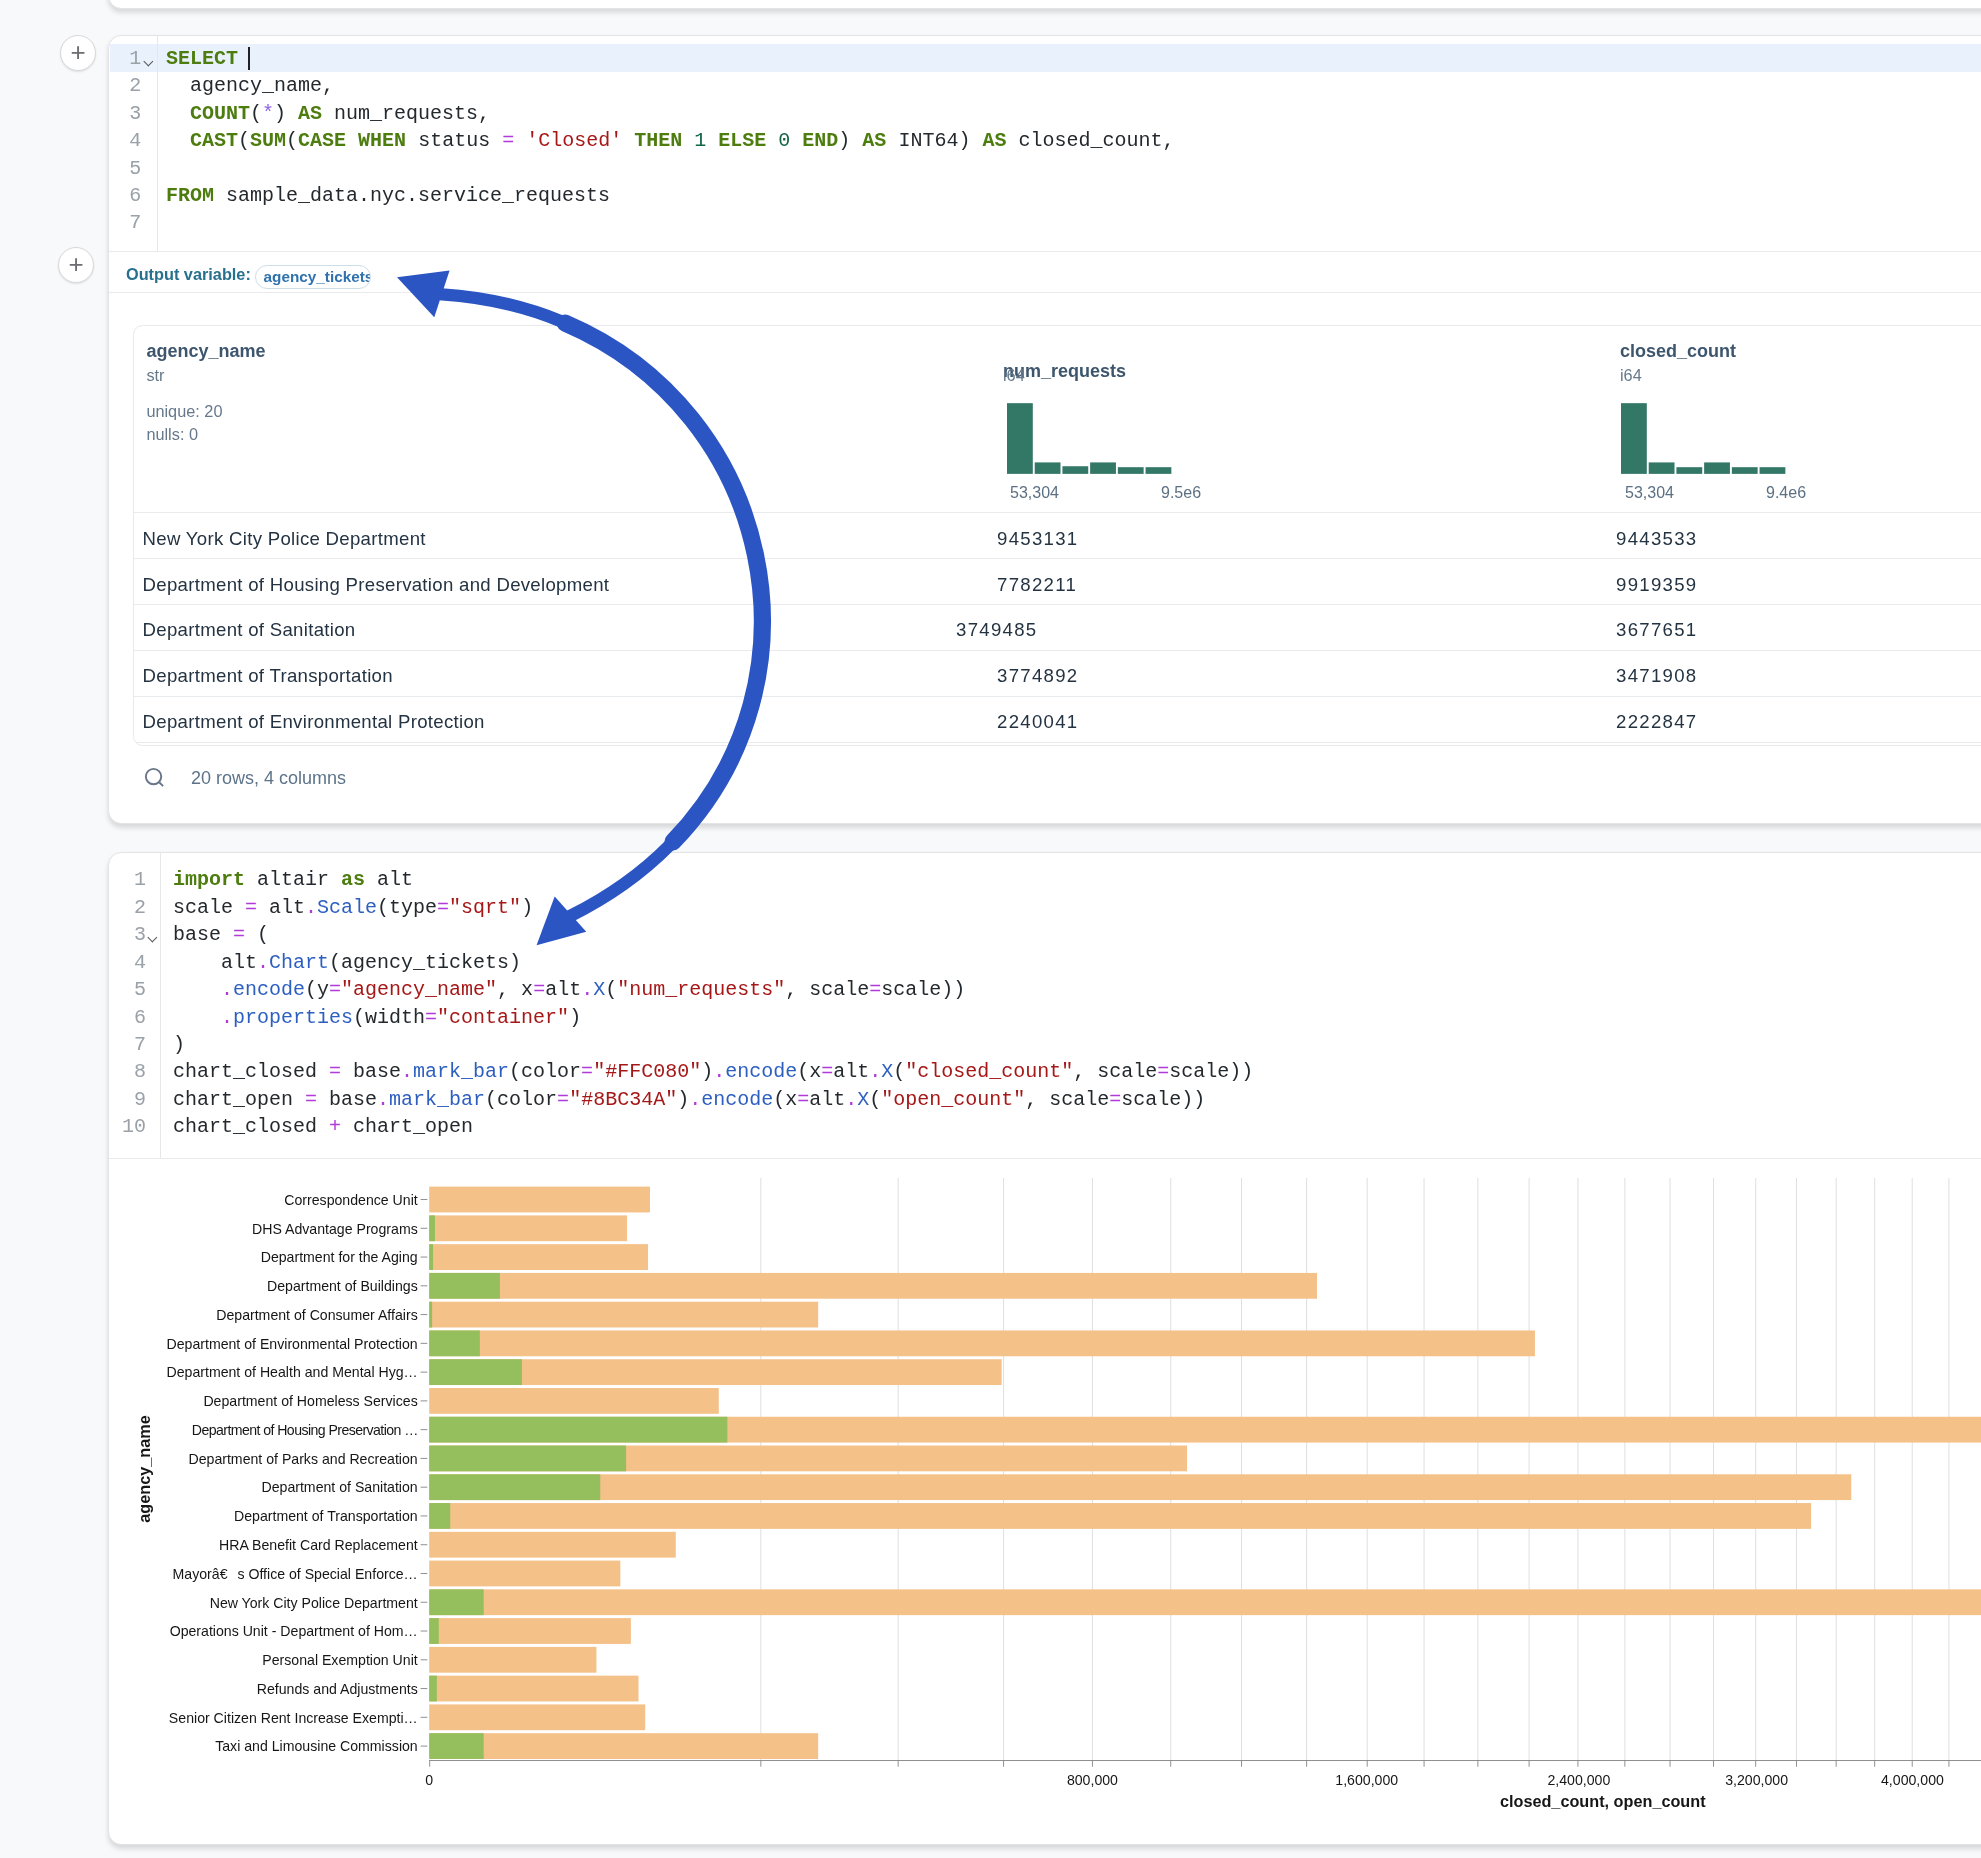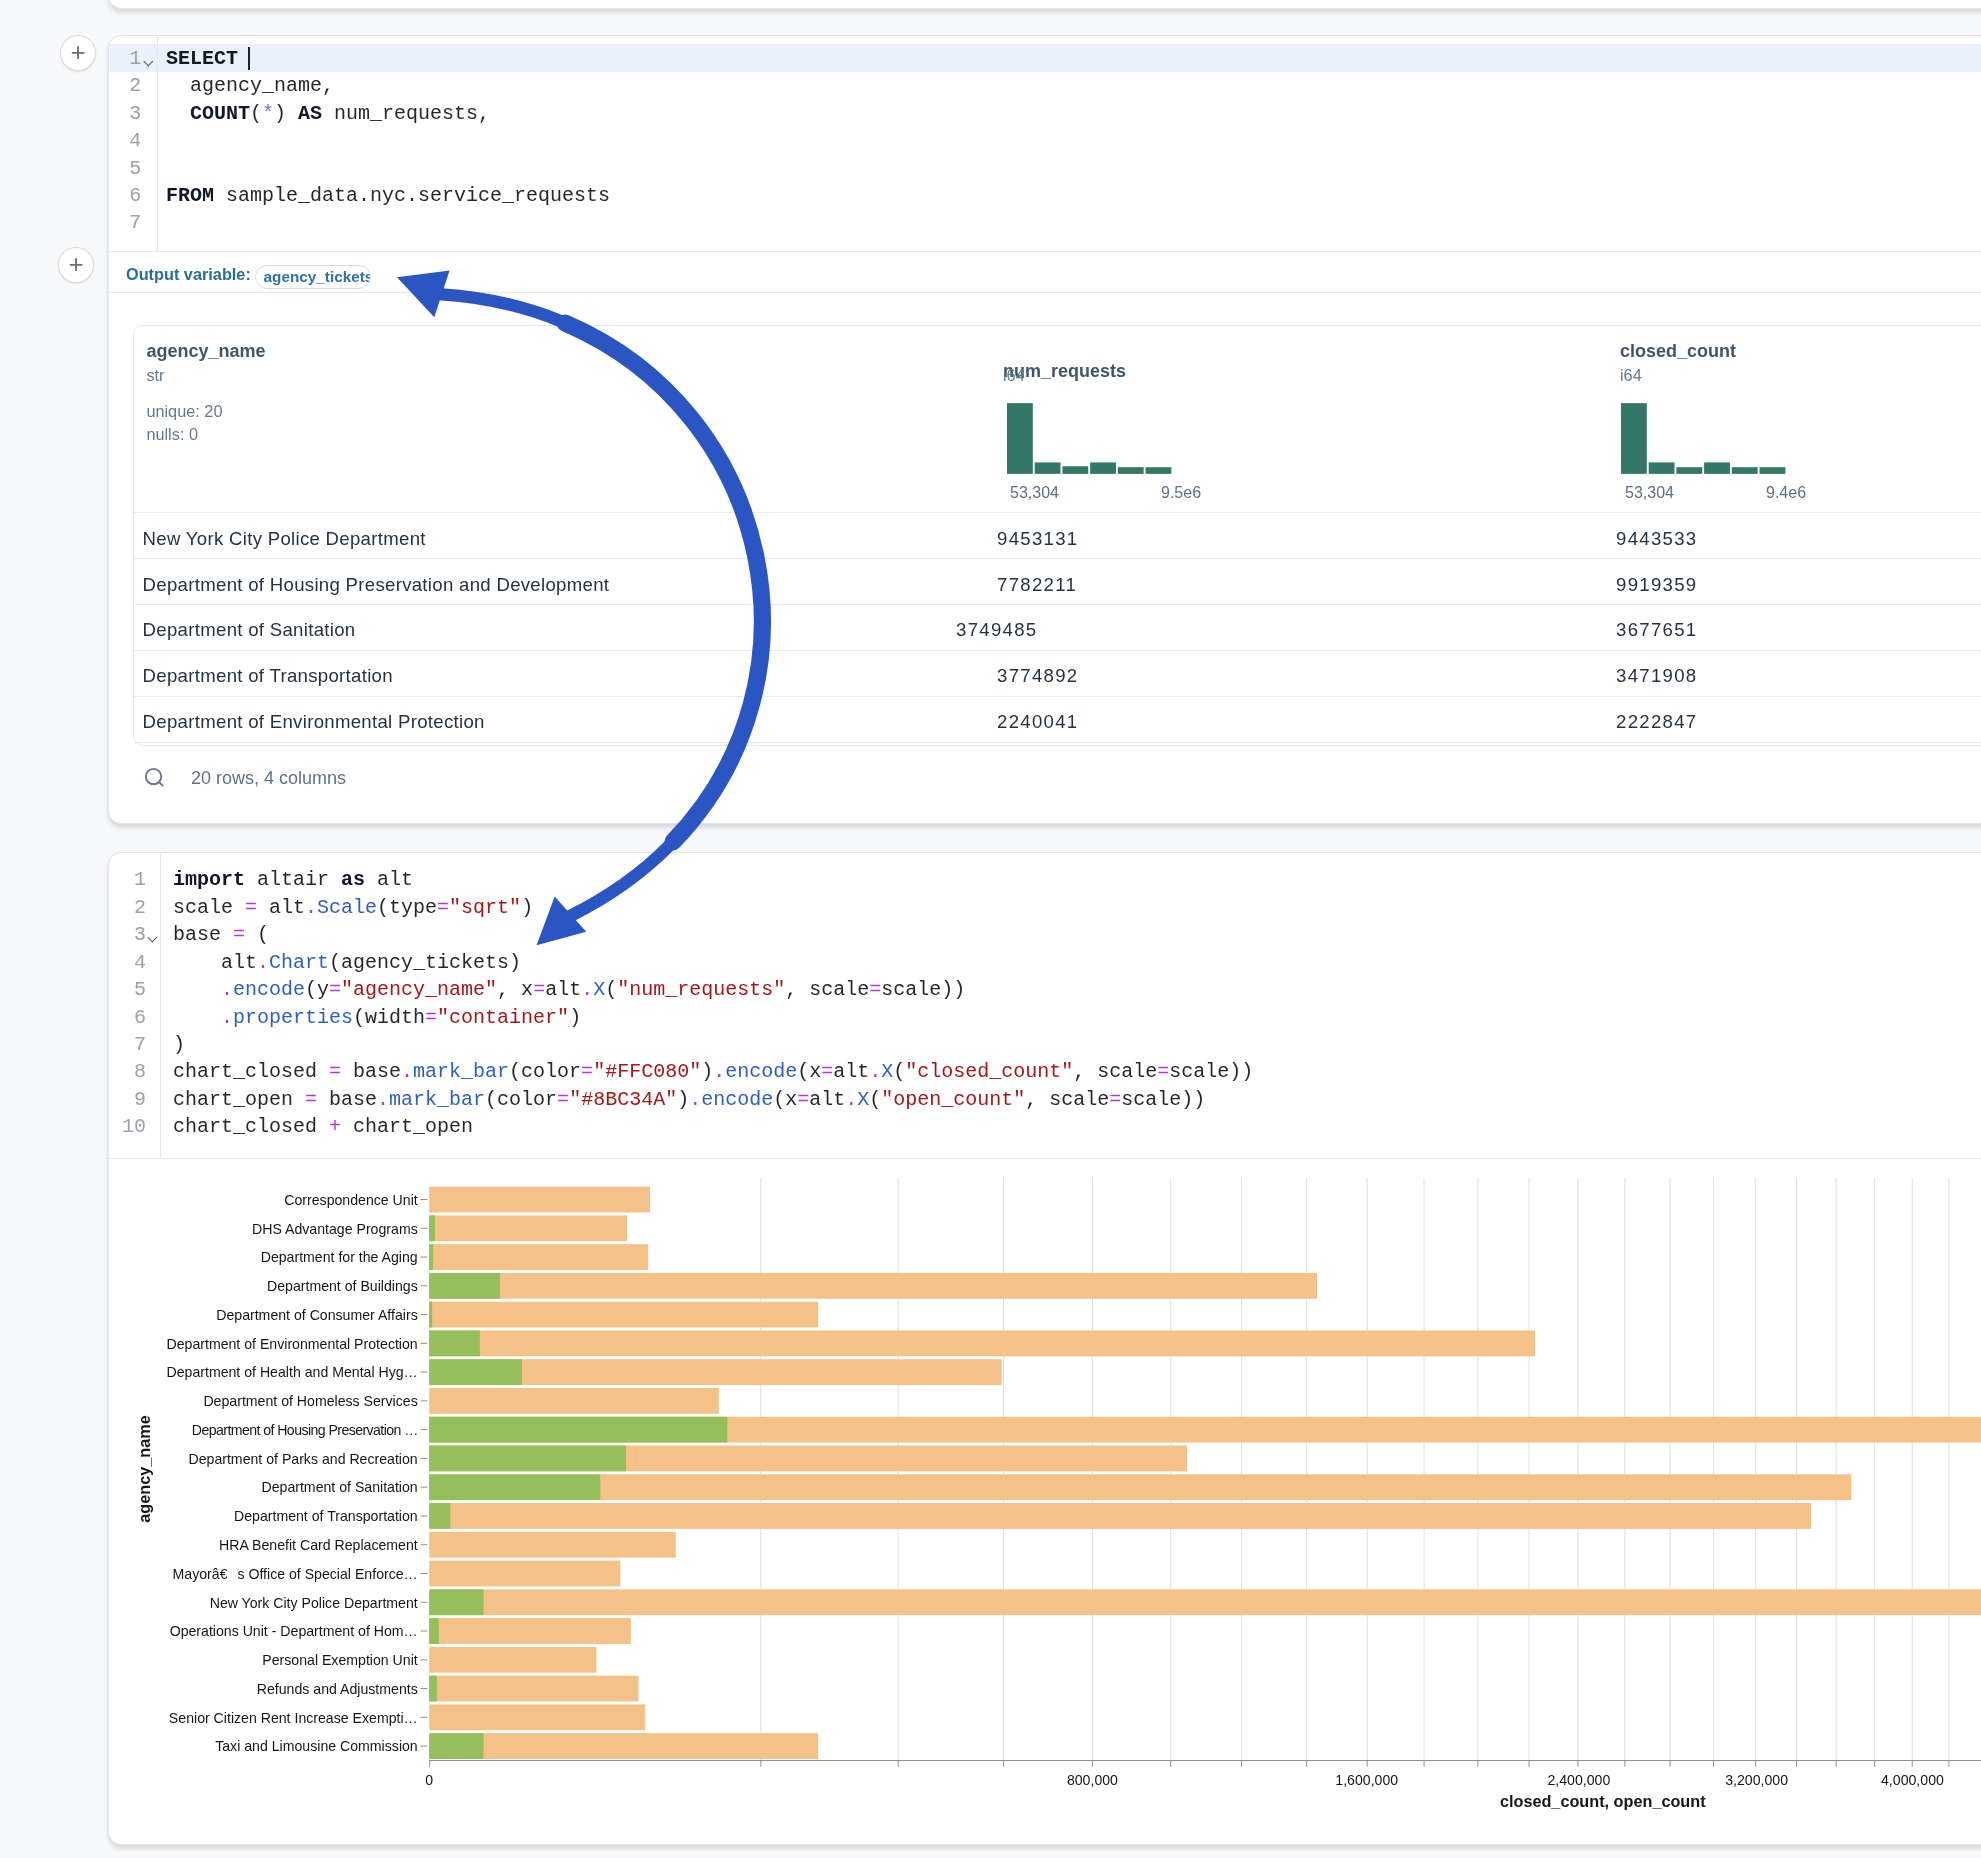--- a/index.html
+++ b/index.html
@@ -1,21 +1,21 @@
 <!DOCTYPE html>
 <html><head><meta charset="utf-8">
 <style>
 * {margin:0;padding:0;box-sizing:border-box;}
 html,body {width:1982px;height:1858px;overflow:hidden;background:#f8f9fa;font-family:"Liberation Sans",sans-serif;}
 .abs {position:absolute;}
 .cell {position:absolute;left:108px;width:1893px;background:#fff;border:1px solid #e3e4e6;border-radius:13.4px;box-shadow:0 3.8px 4.8px rgba(0,0,0,0.13);}
 .plus {position:absolute;width:36px;height:36px;border-radius:50%;border:1px solid #d8d8db;background:#fff;box-shadow:0 1px 1.9px rgba(0,0,0,0.10);color:#6d6d72;font-size:26px;line-height:32.5px;text-align:center;}
 .cl,.ln {position:absolute;font-family:"Liberation Mono",monospace;font-size:20px;line-height:27.4px;height:27.4px;white-space:pre;color:#24292e;}
 .ln {text-align:right;color:#9aa1a8;}
-b.k {color:#0f172a;font-weight:bold;}
+b.k {color:#4d7c0f;font-weight:bold;}
 .s {color:#a61717;} .n {color:#116644;} .o {color:#b13bd9;} .st {color:#8a63e8;} .f {color:#2d5fc1;}
 .sep {position:absolute;left:0;right:0;border-top:1px solid #e9eaeb;}
 .gutsep {position:absolute;width:1px;background:#e7e7e7;}
 .chev {position:absolute;width:8.6px;height:8.6px;}
 .chev:before {content:"";position:absolute;left:1px;top:0px;width:5.7px;height:5.7px;border-right:1.9px solid #555;border-bottom:1.9px solid #555;transform:rotate(45deg);}
 .hdr {position:absolute;font-size:18px;font-weight:bold;color:#3d566d;}
 .sub {position:absolute;font-size:16.3px;color:#66798c;}
 .hl {font-size:16px;color:#5b7083;}
 .trow {left:0;width:1874px;height:46px;border-bottom:1px solid #e8ebee;}
 .rt {font-size:18.6px;color:#243342;letter-spacing:0.3px;}
@@ -31,20 +31,21 @@
 <div class="cell" style="top:35px;height:789px;">
   <div class="abs" style="left:1px;right:0;top:8.4px;height:28px;background:#e9f2fc;"></div>
   <div class="gutsep" style="left:48px;top:0;height:216px;"></div>
   <div class="ln" style="left:-5.7px;top:9px;width:38px;">1</div>
 <div class="cl" style="left:57px;top:9px;"><b class="k">SELECT</b> </div>
 <div class="ln" style="left:-5.7px;top:36px;width:38px;">2</div>
 <div class="cl" style="left:57px;top:36px;">  agency_name,</div>
 <div class="ln" style="left:-5.7px;top:64px;width:38px;">3</div>
 <div class="cl" style="left:57px;top:64px;">  <b class="k">COUNT</b>(<span class="st">*</span>) <b class="k">AS</b> num_requests,</div>
 <div class="ln" style="left:-5.7px;top:91px;width:38px;">4</div>
+<div class="cl" style="left:57px;top:91px;">  <b class="k">CAST</b>(<b class="k">SUM</b>(<b class="k">CASE</b> <b class="k">WHEN</b> status <span class="o">=</span> <span class="s">'Closed'</span> <b class="k">THEN</b> <span class="n">1</span> <b class="k">ELSE</b> <span class="n">0</span> <b class="k">END</b>) <b class="k">AS</b> INT64) <b class="k">AS</b> closed_count,</div>
 <div class="ln" style="left:-5.7px;top:119px;width:38px;">5</div>
 <div class="ln" style="left:-5.7px;top:146px;width:38px;">6</div>
 <div class="cl" style="left:57px;top:146px;"><b class="k">FROM</b> sample_data.nyc.service_requests</div>
 <div class="ln" style="left:-5.7px;top:173px;width:38px;">7</div>
   <div class="chev" style="left:35px;top:22px;"></div>
   <div class="abs" style="left:139px;top:10.5px;width:1.9px;height:23px;background:#222;"></div>
   <div class="sep" style="top:215px;"></div>
   <div class="abs" style="left:17px;top:229px;font-size:16.3px;font-weight:bold;color:#27718f;">Output variable:</div>
   <div class="abs" style="left:146px;top:229px;width:116px;height:24px;border:1.4px solid #cddee9;border-radius:12.4px;font-size:15.3px;font-weight:bold;color:#2f72ae;padding-left:7.6px;line-height:21px;overflow:hidden;white-space:nowrap;">agency_tickets</div>
   <div class="sep" style="top:256px;"></div>

